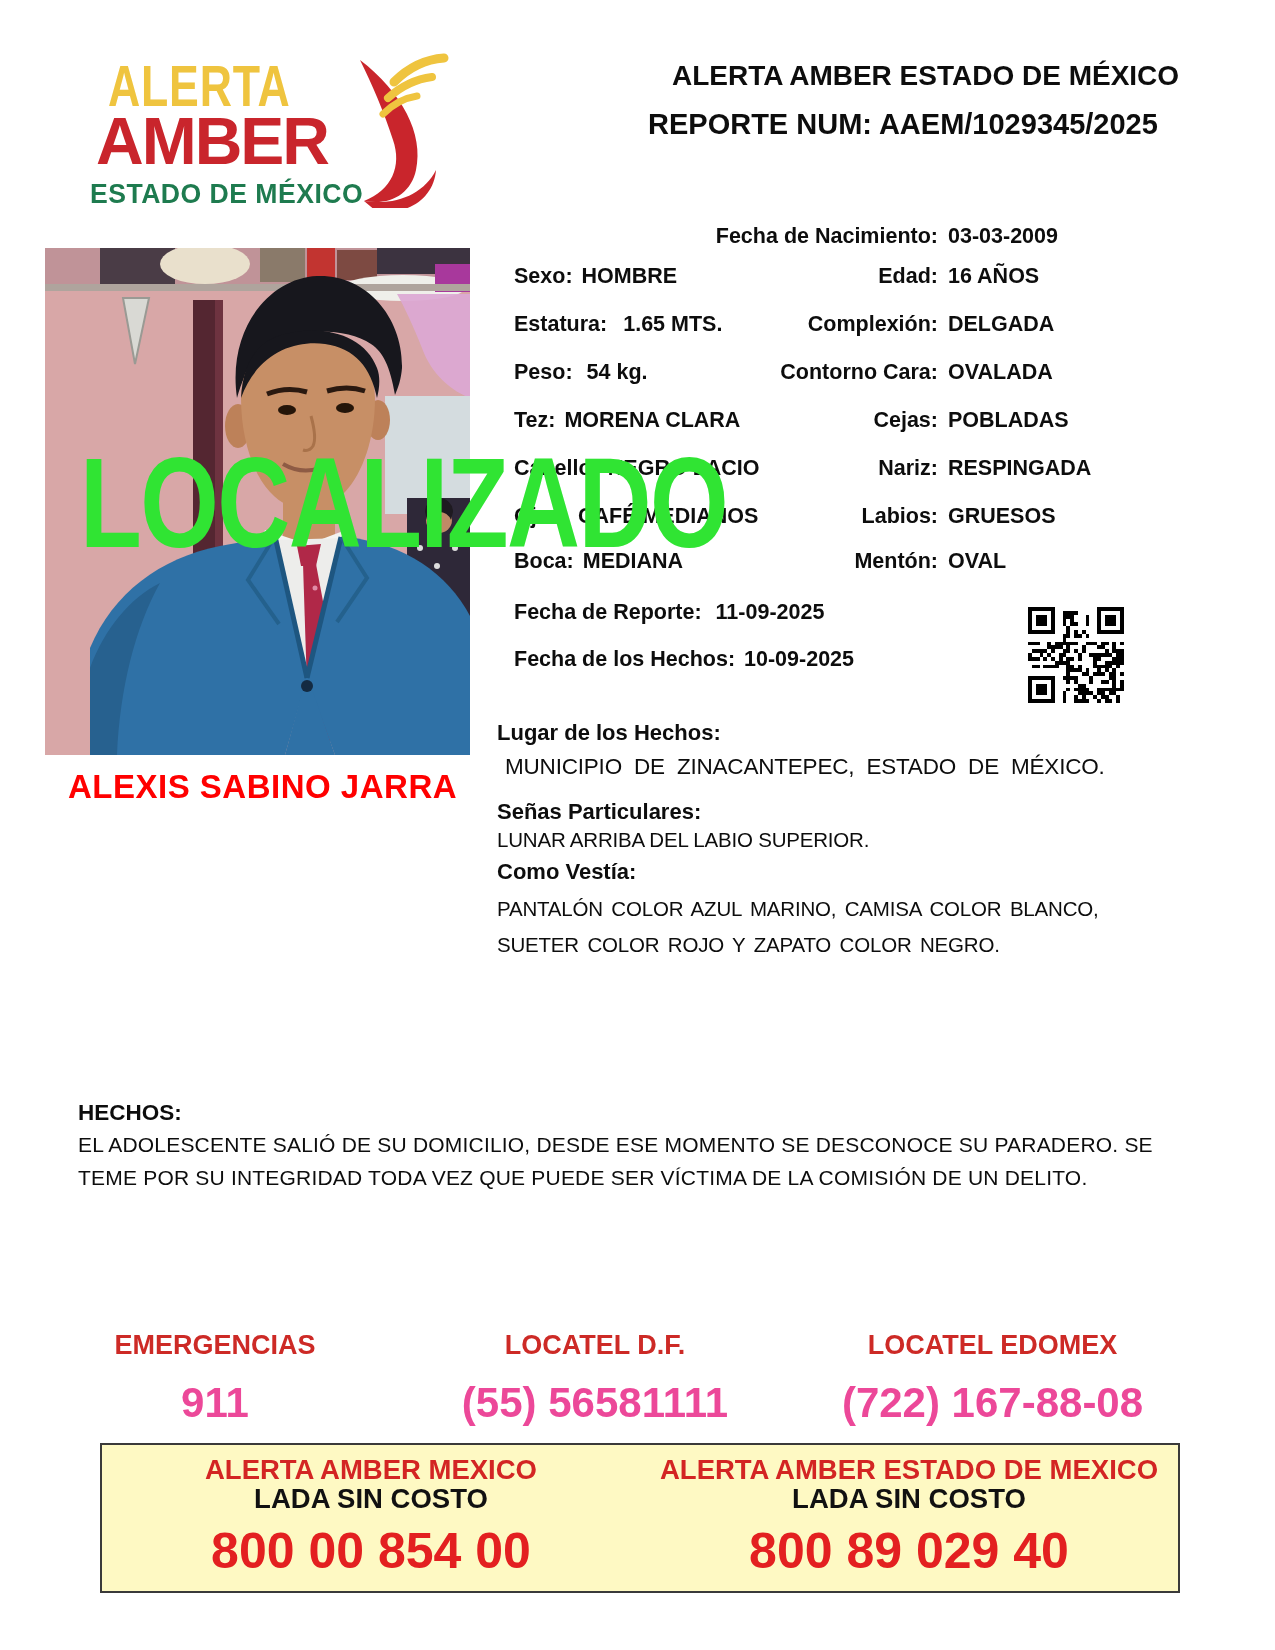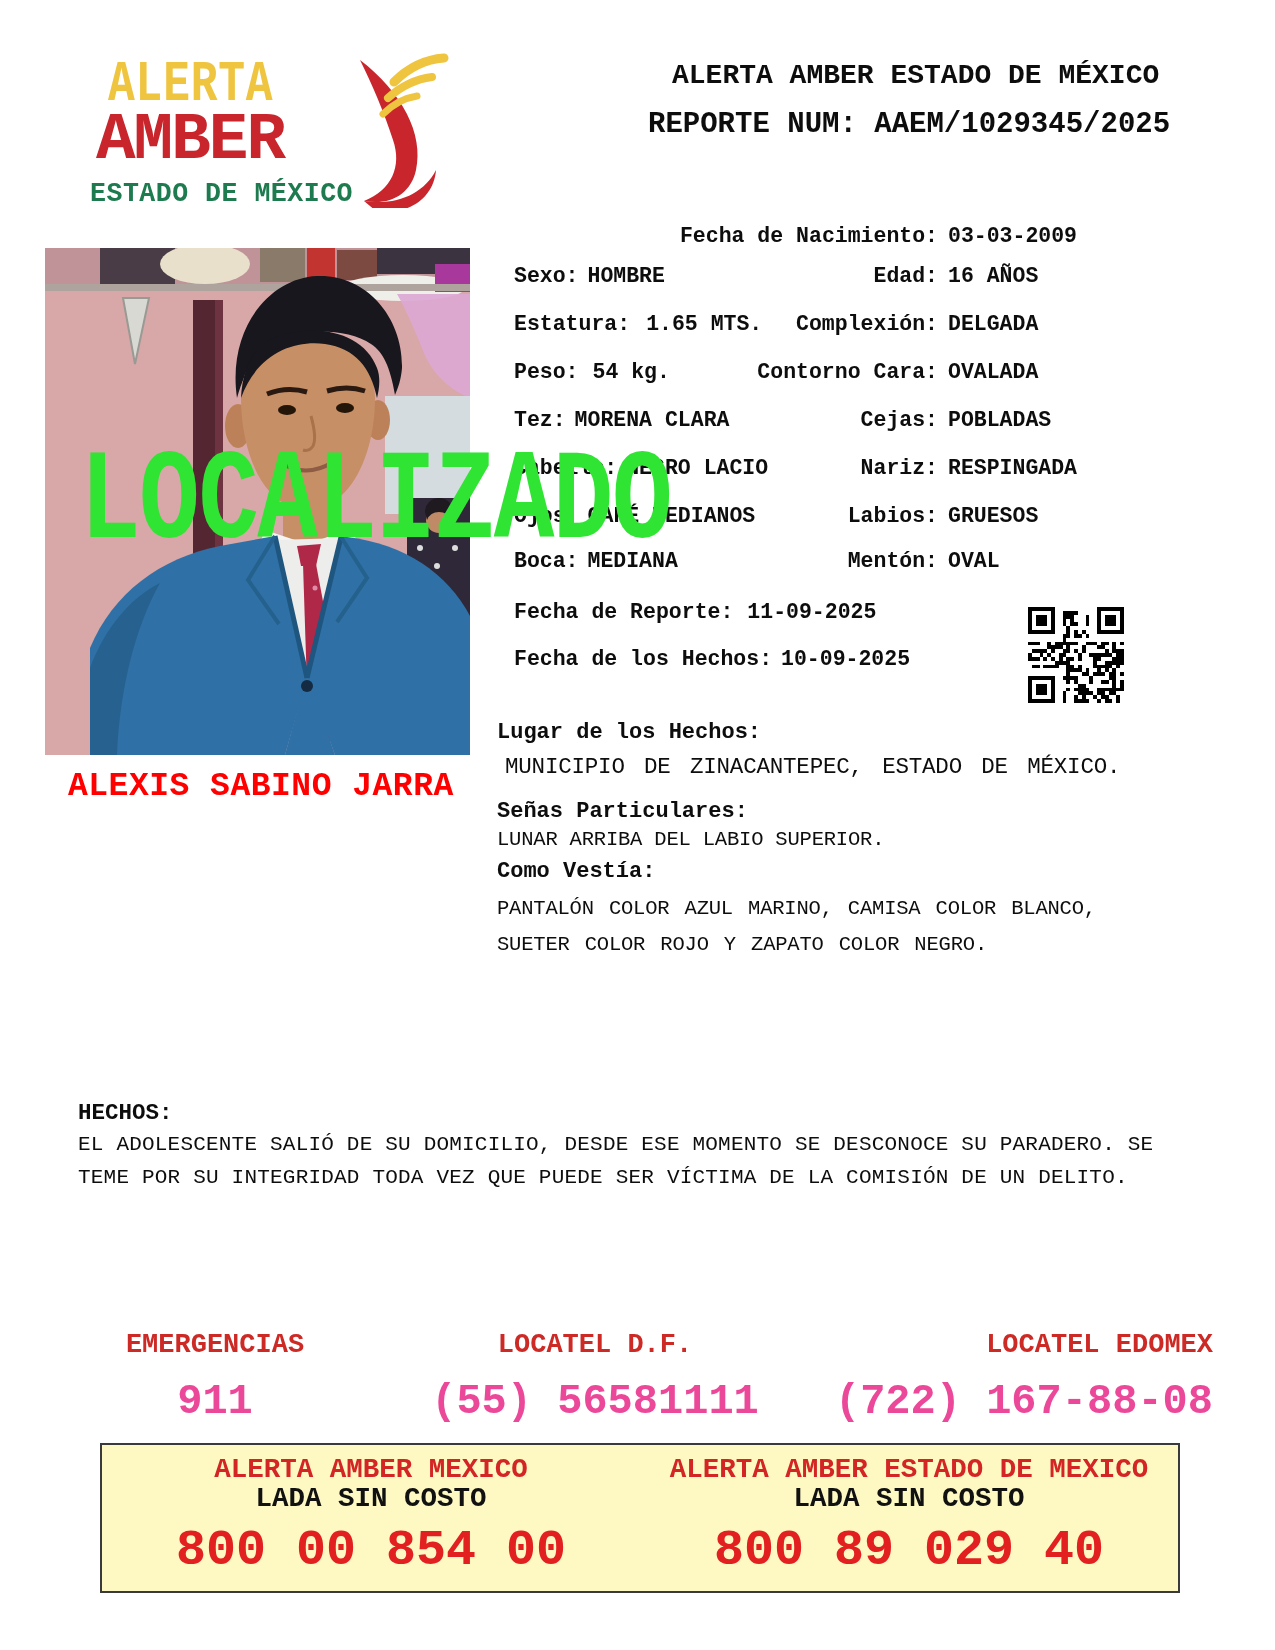--- a/index.html
+++ b/index.html
@@ -1,17 +1,17 @@
 <!DOCTYPE html>
 <html><head>
 <meta charset="utf-8">
 <style>
   html,body{margin:0;padding:0;background:#ffffff;}
   .page{position:relative;width:1275px;height:1650px;background:#ffffff;
-        font-family:Liberation Mono, monospace;overflow:hidden;color:#0d0d0d;}
+        font-family:Liberation Sans, sans-serif;overflow:hidden;color:#0d0d0d;}
   .abs{position:absolute;}
 
   
   .logo-alerta{left:108px;top:52px;font-size:58px;font-weight:bold;color:#EFC43F;
       transform:scaleX(0.77);transform-origin:left top;letter-spacing:1px;}
   .logo-amber{left:96px;top:96px;font-size:66px;font-weight:bold;color:#C9252C;
       letter-spacing:-2px;line-height:90px;}
   .logo-edomex{left:90px;top:178px;font-size:28px;font-weight:bold;color:#1E7B4F;
       transform:scaleX(0.95);transform-origin:left top;letter-spacing:0.5px;}
   .logo-swoosh{left:322px;top:48px;}
@@ -37,21 +37,21 @@
       transform:scaleX(0.79);transform-origin:left top;letter-spacing:-2px;z-index:30;line-height:120px;}
 
   
   .hechos-label{left:78px;top:1100px;font-size:22.5px;font-weight:bold;}
   .hechos-text{left:78px;top:1128px;width:1128px;font-size:21px;line-height:33px;letter-spacing:0.2px;}
 
   
   .contact-col{position:absolute;text-align:center;}
   .c1{left:60px;width:310px;}
   .c2{left:405px;width:380px;}
-  .c3{left:828px;width:385px;text-align:right;}
+  .c3{left:800px;width:385px;}
   .contact-label{font-size:27px;font-weight:bold;color:#CD2A26;}
   .contact-number{font-size:42px;font-weight:bold;color:#ec4899;margin-top:18px;}
 
   
   .footer-box{left:100px;top:1443px;width:1080px;height:150px;border:2px solid #3a3a3a;
       box-sizing:border-box;display:flex;background:#fef9c3;}
   .fcol{flex:1 1 50%;text-align:center;padding-top:10px;}
   .ftitle{font-size:27.5px;font-weight:bold;color:#D32523;line-height:29px;}
   .fsub{font-size:27.5px;font-weight:bold;color:#111;line-height:29px;}
   .fnumber{font-size:50px;font-weight:bold;color:#E32020;margin-top:12px;line-height:52px;}

